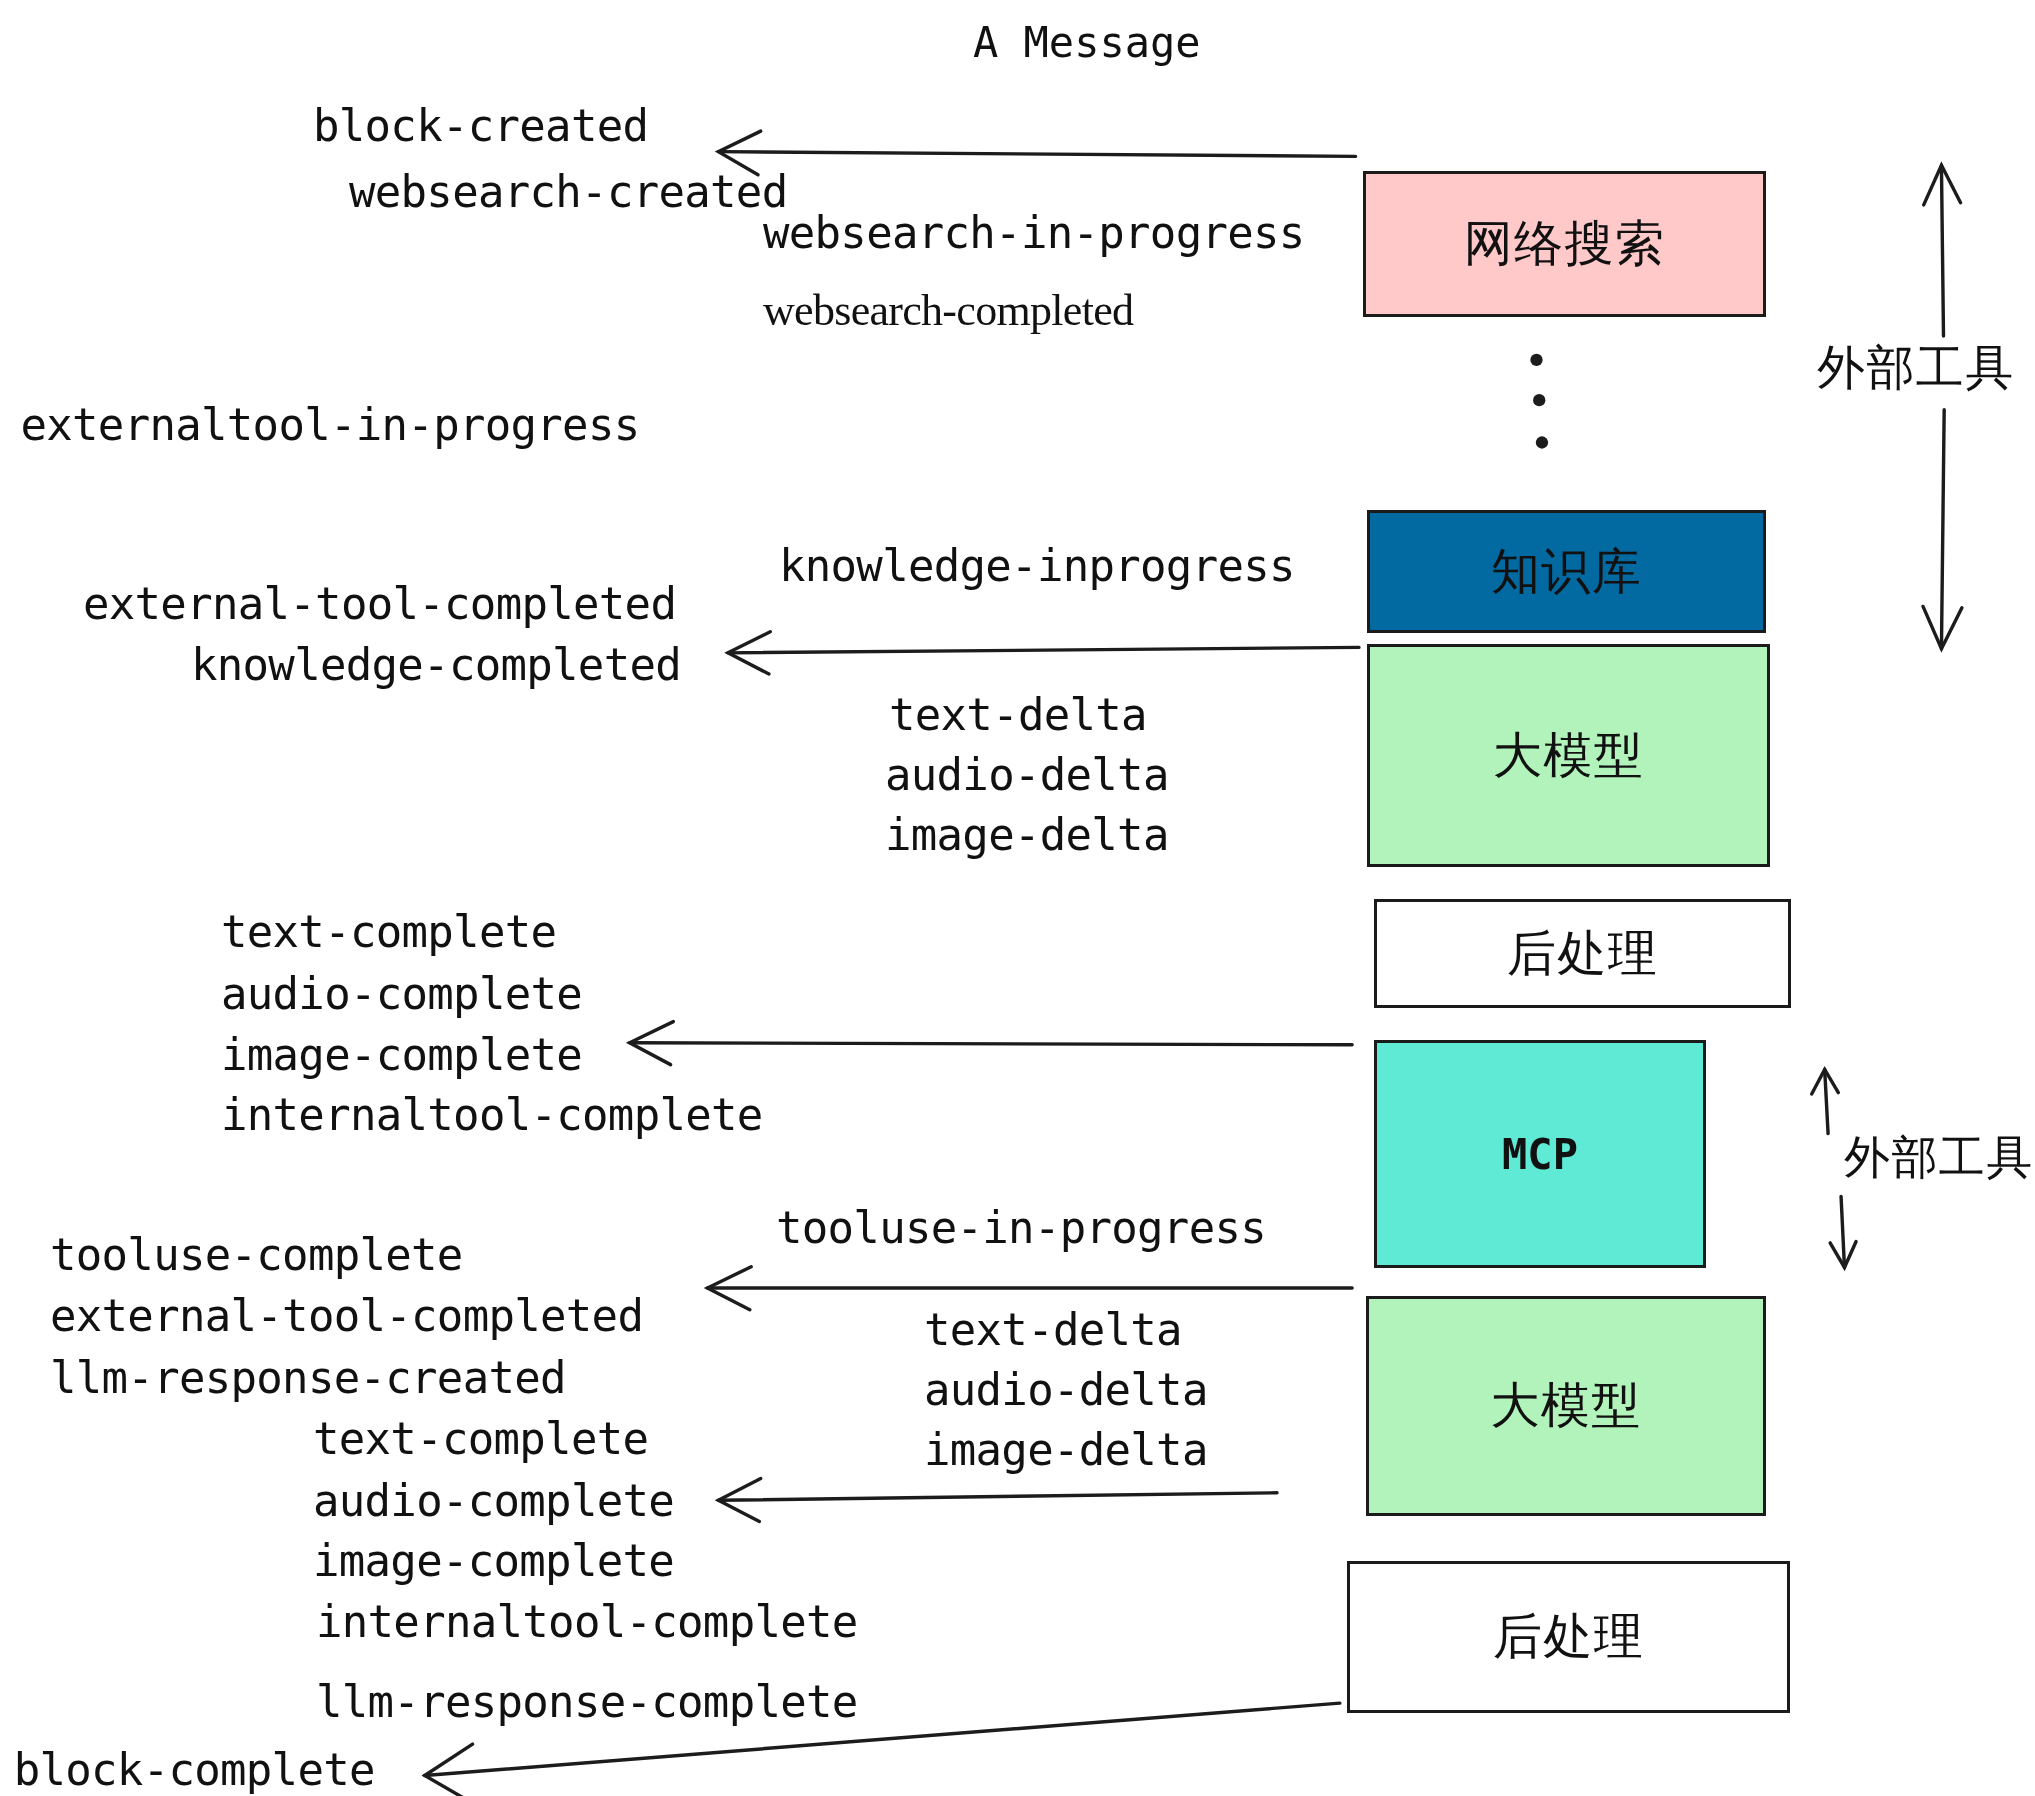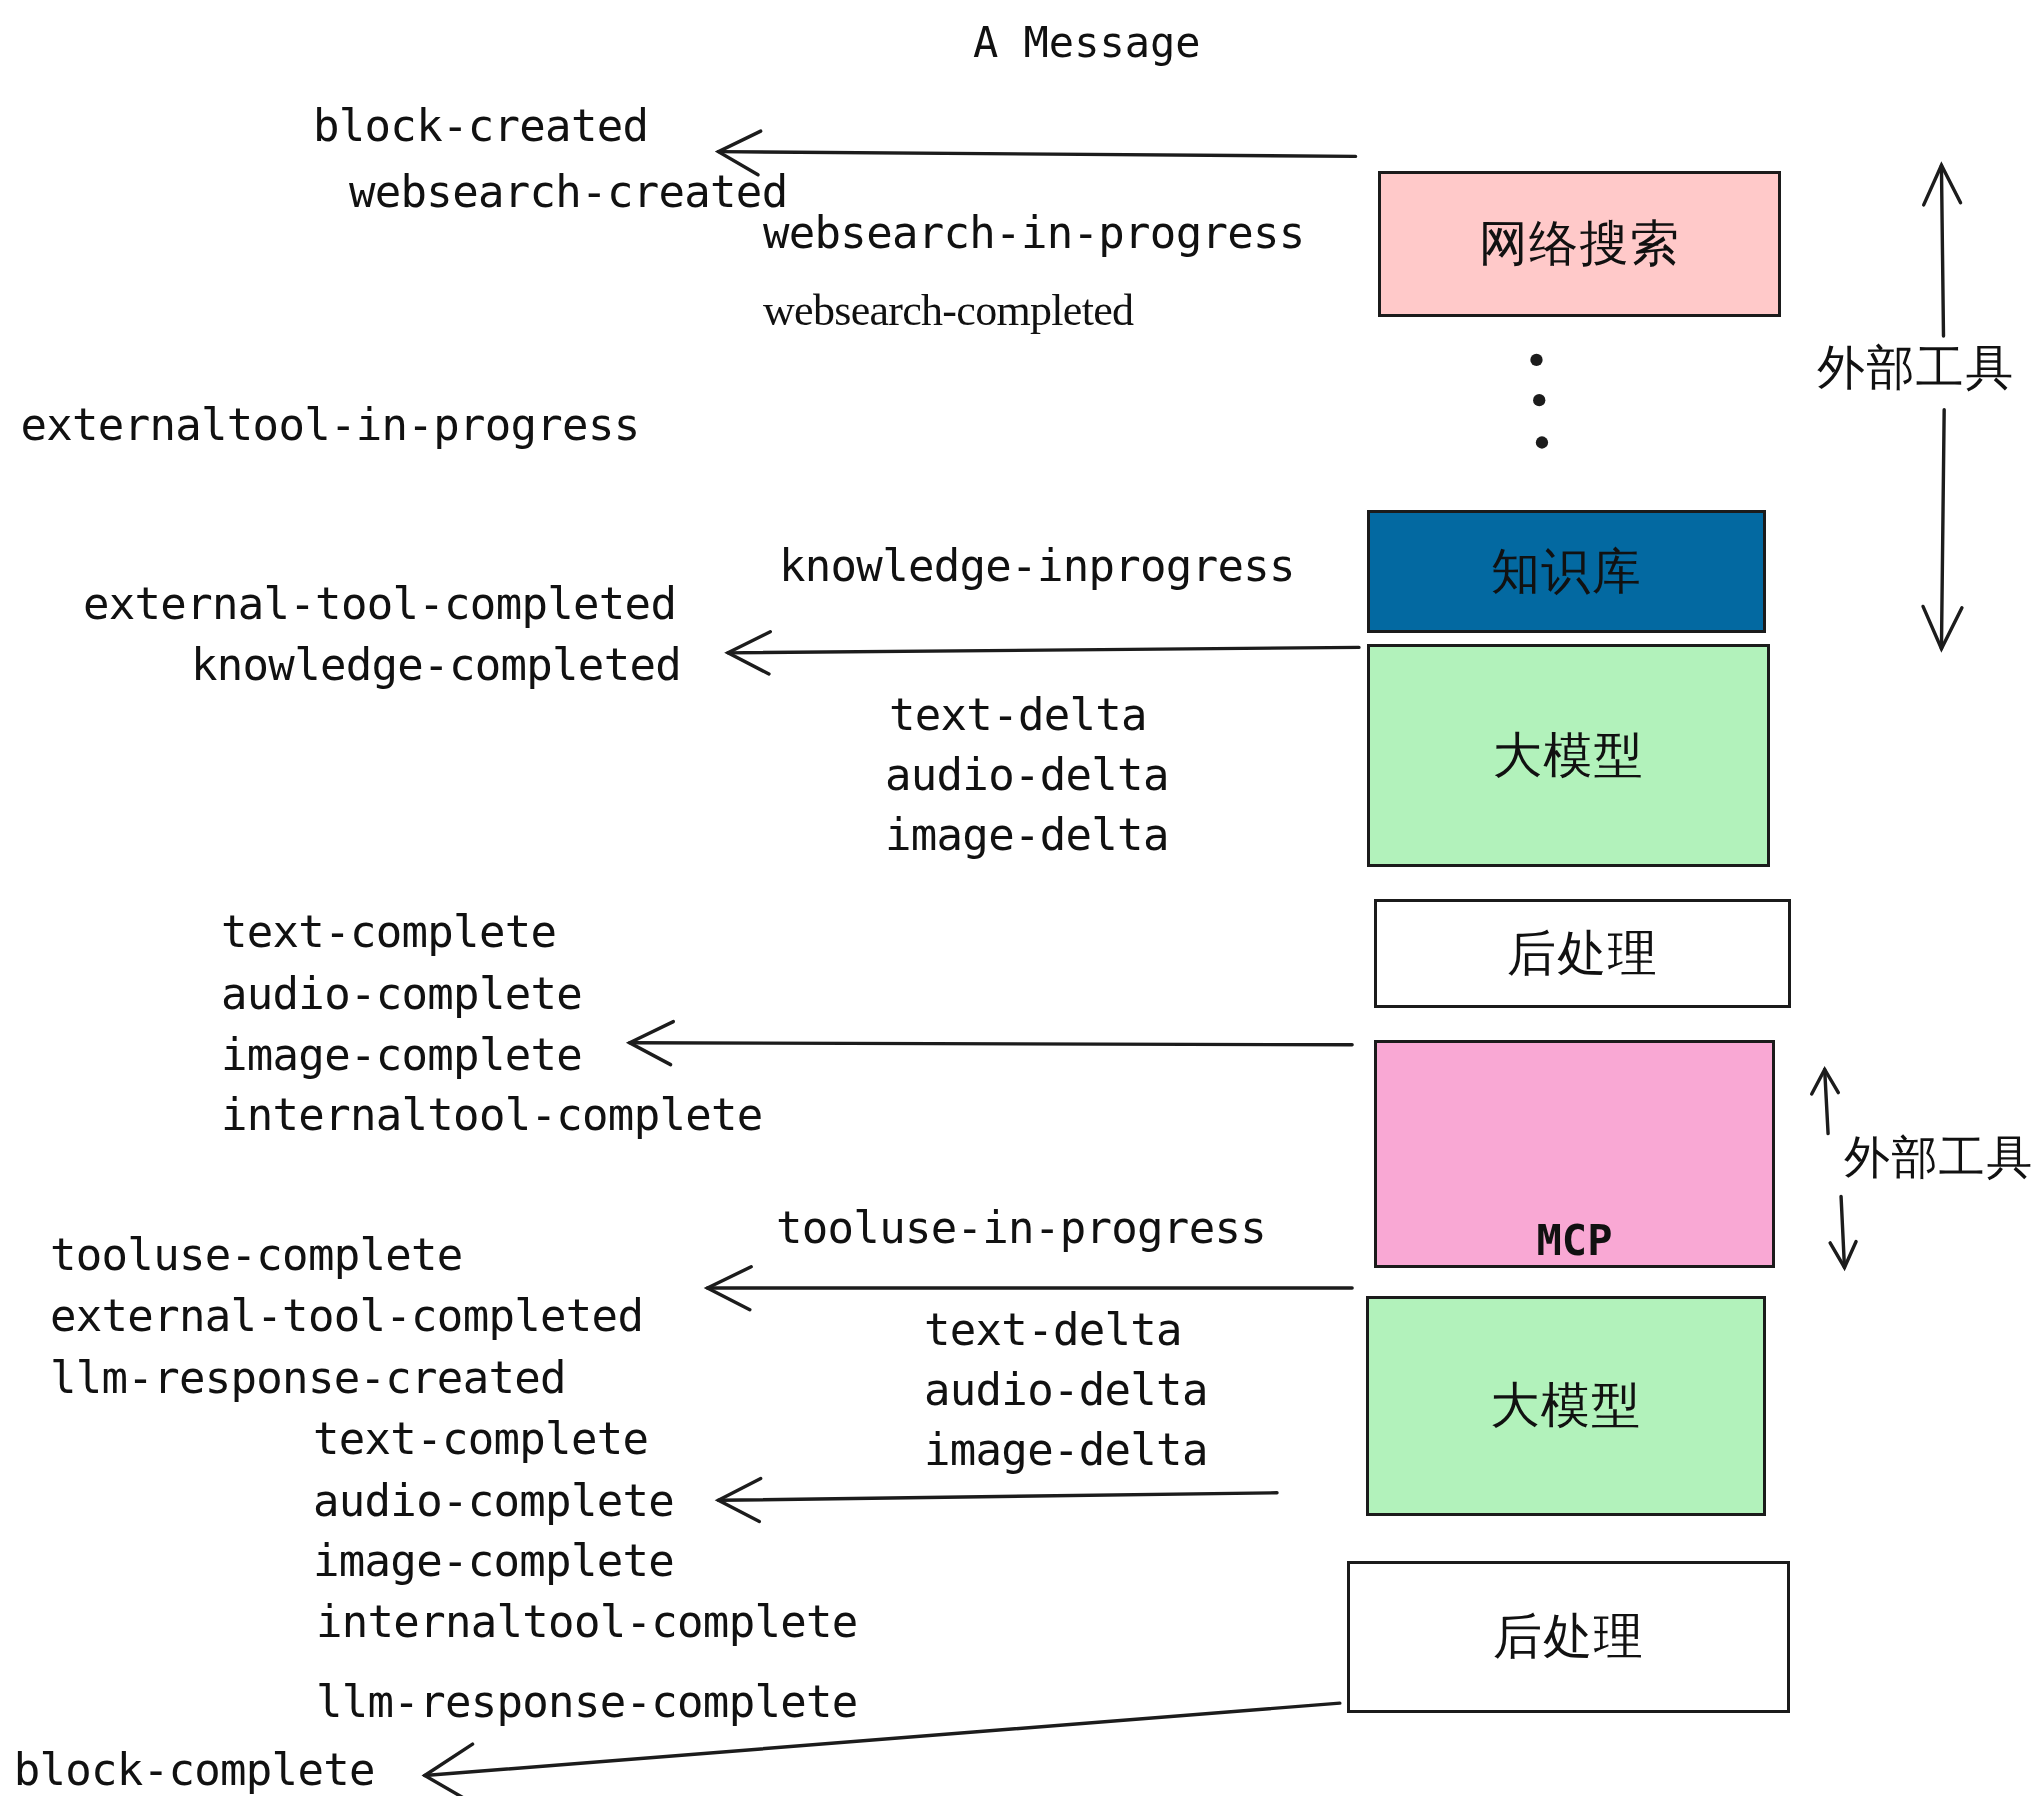--- a/index.html
+++ b/index.html
@@ -148,33 +148,33 @@
 <div class="ev" style="left:313px;top:1415px;">text-complete</div>
 <div class="ev" style="left:313px;top:1477px;">audio-complete</div>
 <div class="ev" style="left:313px;top:1537px;">image-complete</div>
 <div class="ev" style="left:316px;top:1598px;">internaltool-complete</div>
 <div class="ev" style="left:316px;top:1660px;margin-top:18px;">llm-response-complete</div>
 <div class="ev" style="left:13.7px;top:1746px;">block-complete</div>
 <div class="ev" style="left:924px;top:1306px;">text-delta</div>
 <div class="ev" style="left:924px;top:1366px;">audio-delta</div>
 <div class="ev" style="left:924px;top:1426px;">image-delta</div>
 
-<div class="box" style="left: 1363px; top: 171px; width: 403px; height: 146px; background: rgb(255, 201, 201); margin-left: 15px;">
+<div class="box" style="left: 1363px; top: 171px; width: 403px; height: 146px; background: rgb(255, 201, 201);">
   <span class="cjk">网络搜索</span>
 </div>
 <div class="box" style="left: 1367px; top: 510px; width: 399px; height: 123px; background: #0369a1;">
   <span class="cjk">知识库</span>
 </div>
 <div class="box" style="left: 1367px; top: 644px; width: 403px; height: 223px; background: rgb(178, 242, 187);">
   <span class="cjk">大模型</span>
 </div>
 <div class="box" style="left: 1374px; top: 899px; width: 417px; height: 109px; background: rgb(255, 255, 255);">
   <span class="cjk">后处理</span>
 </div>
-<div class="box" style="left: 1374px; top: 1040px; width: 401px; height: 228px; background: #f9a8d4; align-items: flex-end;">
+<div class="box" style="left: 1374px; top: 1040px; width: 332px; height: 228px; background: #5eead4;">
   <span class="latin">MCP</span>
 </div>
 <div class="box" style="left: 1366px; top: 1296px; width: 400px; height: 220px; background: rgb(178, 242, 187);">
   <span class="cjk">大模型</span>
 </div>
 <div class="box" style="left: 1347px; top: 1561px; width: 443px; height: 152px; background: rgb(255, 255, 255);">
   <span class="cjk">后处理</span>
 </div>
 
 <div class="side" style="left:1817px;top:336px;">外部工具</div>

